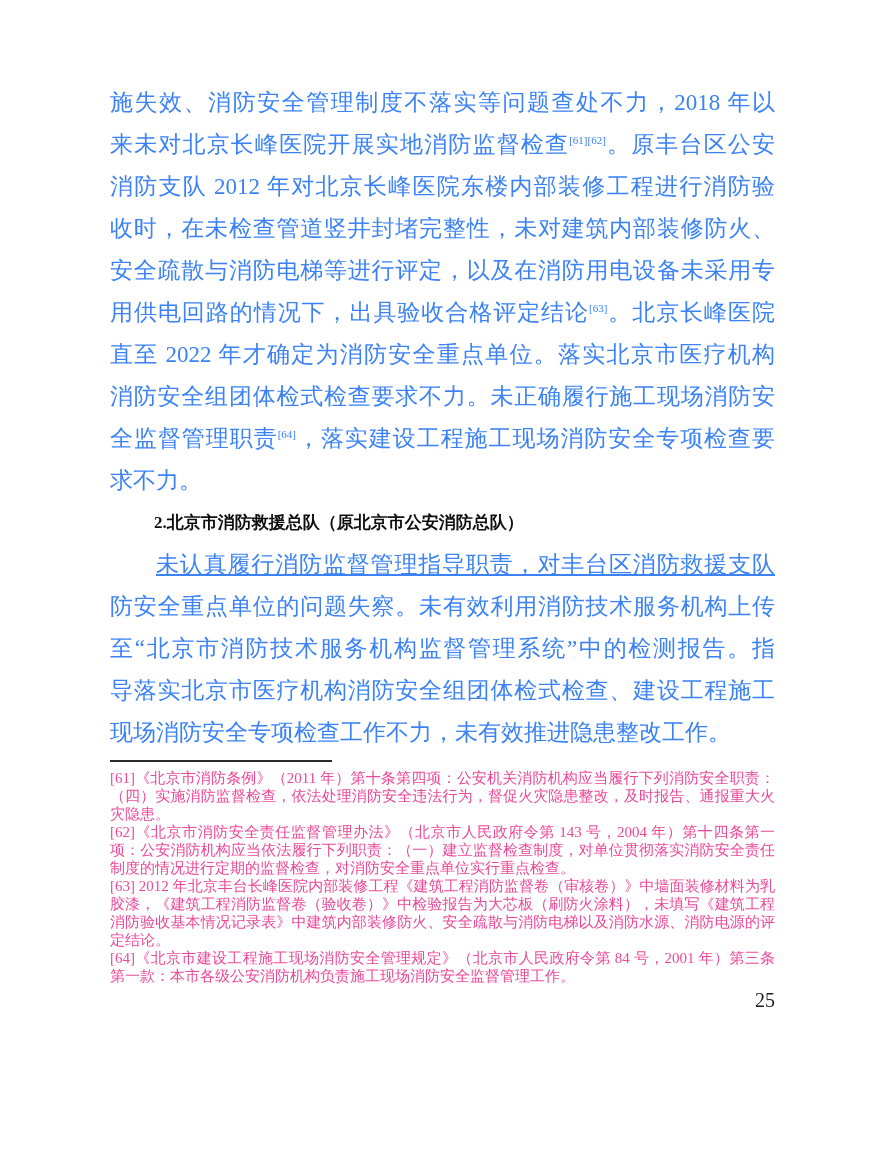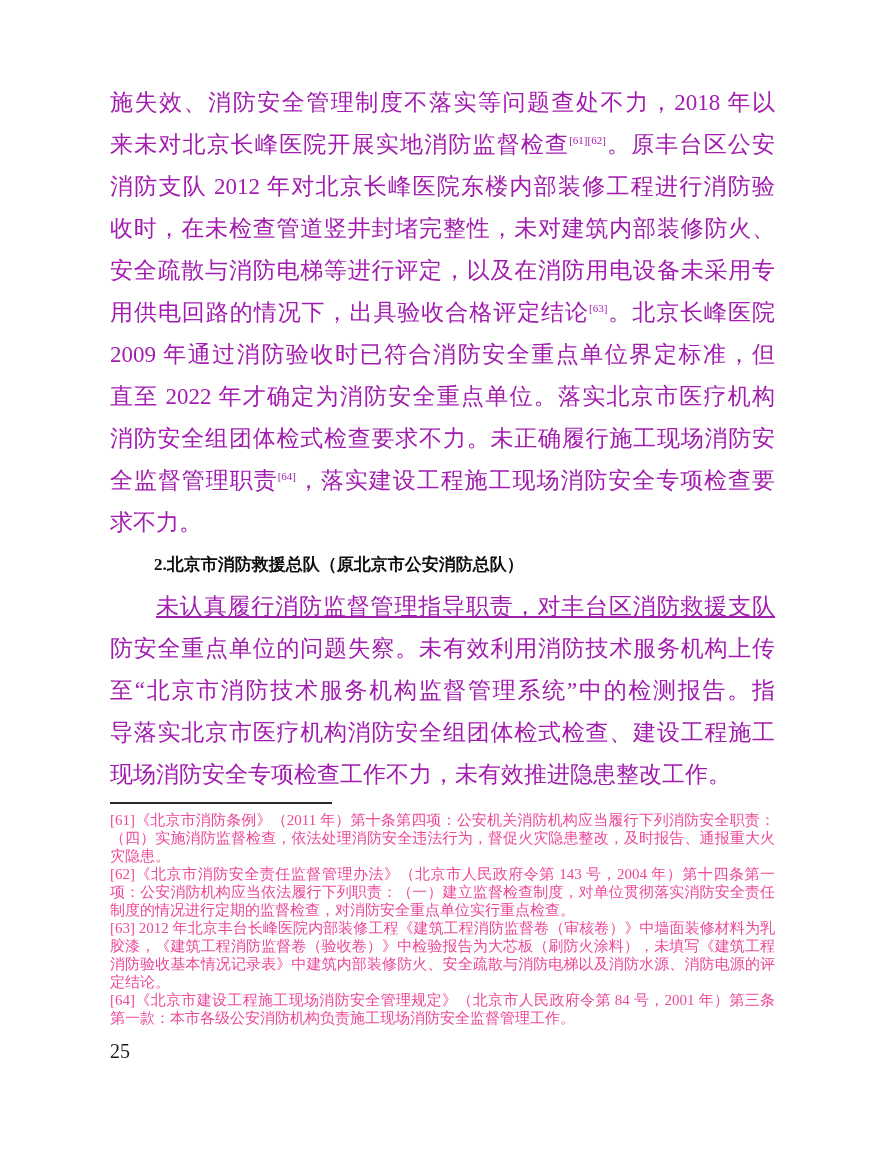--- a/index.html
+++ b/index.html
@@ -20,21 +20,21 @@
     position: absolute;
     left: 110px;
     top: 82px;
     width: 665px;
   }
   .bodyline {
     font-size: 23px;
     line-height: 42px;
     text-align: justify;
     text-align-last: justify;
-    color: #a21caf;
+    color: #3b82f6;
   }
   .bodyline.last {
     text-align-last: left;
   }
   .bodyline.indent {
     text-indent: 46px;
     text-decoration: underline;
   }
   sup.ref {
     font-size: 11px;
@@ -59,41 +59,40 @@
     margin-top: 7px;
     font-size: 15px;
     line-height: 18px;
     text-align: justify;
     color: #ec4899;
   }
   .footnote {
     margin: 0;
   }
   .page-number {
-    margin-top: 13px;
-    text-align: left;
+    margin-top: 4px;
+    text-align: right;
     font-size: 20px;
     line-height: 22px;
     color: #1a1a1a;
   }
 </style>
 </head>
 <body>
 
 <div class="page">
   <div class="content">
 
     <div>
       <div class="bodyline"><span>施失效、消防安全管理制度不落实等问题查处不力，2018 年以</span></div>
       <div class="bodyline"><span>来未对北京长峰医院开展实地消防监督检查</span><sup class="ref">[61][62]</sup><span>。原丰台区公安</span></div>
       <div class="bodyline"><span>消防支队 2012 年对北京长峰医院东楼内部装修工程进行消防验</span></div>
       <div class="bodyline"><span>收时，在未检查管道竖井封堵完整性，未对建筑内部装修防火、</span></div>
       <div class="bodyline"><span>安全疏散与消防电梯等进行评定，以及在消防用电设备未采用专</span></div>
       <div class="bodyline"><span>用供电回路的情况下，出具验收合格评定结论</span><sup class="ref">[63]</sup><span>。北京长峰医院</span></div>
-      <div class="bodyline"><span>2009 年通过消防验收时已符合消防安全重点单位界定标准，但</span></div>
       <div class="bodyline"><span>直至 2022 年才确定为消防安全重点单位。落实北京市医疗机构</span></div>
       <div class="bodyline"><span>消防安全组团体检式检查要求不力。未正确履行施工现场消防安</span></div>
       <div class="bodyline"><span>全监督管理职责</span><sup class="ref">[64]</sup><span>，落实建设工程施工现场消防安全专项检查要</span></div>
       <div class="bodyline last"><span>求不力。</span></div>
     </div>
 
     <div class="heading">2.北京市消防救援总队（原北京市公安消防总队）</div>
 
     <div>
       <div class="bodyline indent"><span>未认真履行消防监督管理指导职责，对丰台区消防救援支队</span></div>

